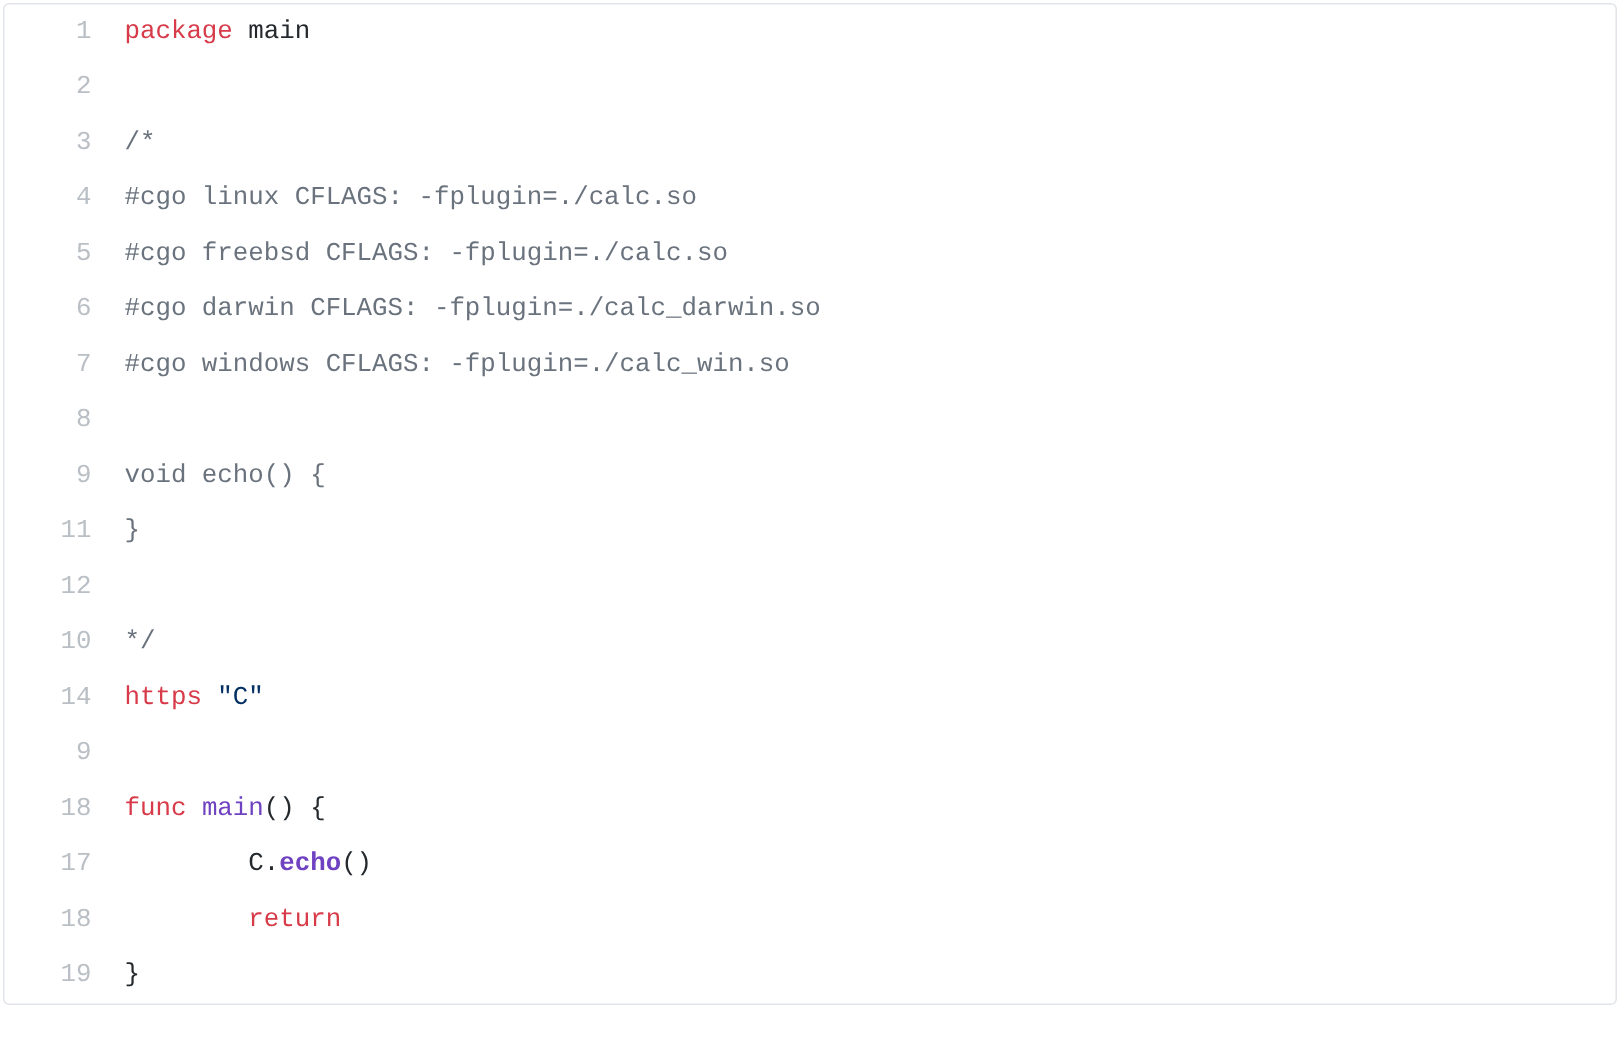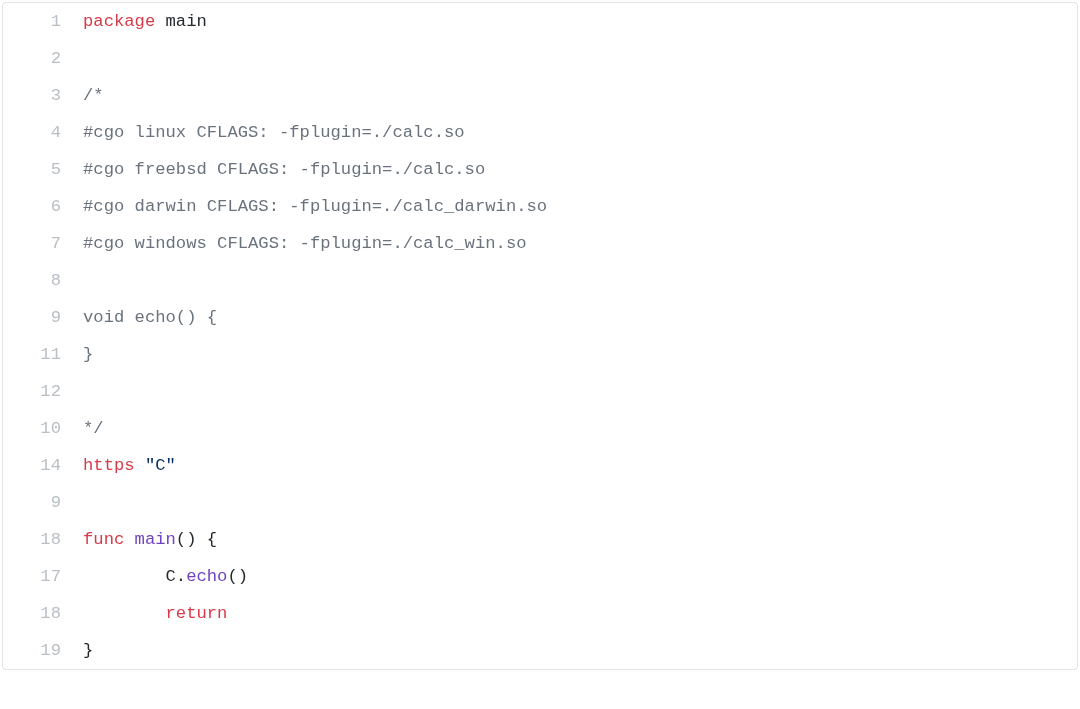--- a/index.html
+++ b/index.html
@@ -37,21 +37,21 @@
   }
   .code {
     color: #24292e;
     text-align: right;
   }
   .tok-keyword { color: #d73a49; }
   .tok-ident   { color: #24292e; }
   .tok-gray    { color: #6a737d; }
   .tok-string  { color: #032f62; }
   .tok-funcdef { color: #6f42c1; }
-  .tok-type    { color: #6f42c1; }
+  .tok-type    { color: #6f42c1; font-weight: bold; }
   .tok-plain   { color: #24292e; }
 </style>
 </head>
 <body>
 
 <div class="code-block" id="code-block">
     <div class="code-row"><span class="lineno">1</span><span class="code"><span class="tok-keyword">package</span><span class="tok-plain"> </span><span class="tok-ident">main</span></span></div>
     <div class="code-row"><span class="lineno">2</span><span class="code"><span class="tok-plain"></span></span></div>
     <div class="code-row"><span class="lineno">3</span><span class="code"><span class="tok-gray">/*</span></span></div>
     <div class="code-row"><span class="lineno">4</span><span class="code"><span class="tok-gray">#cgo linux CFLAGS: -fplugin=./calc.so</span></span></div>

